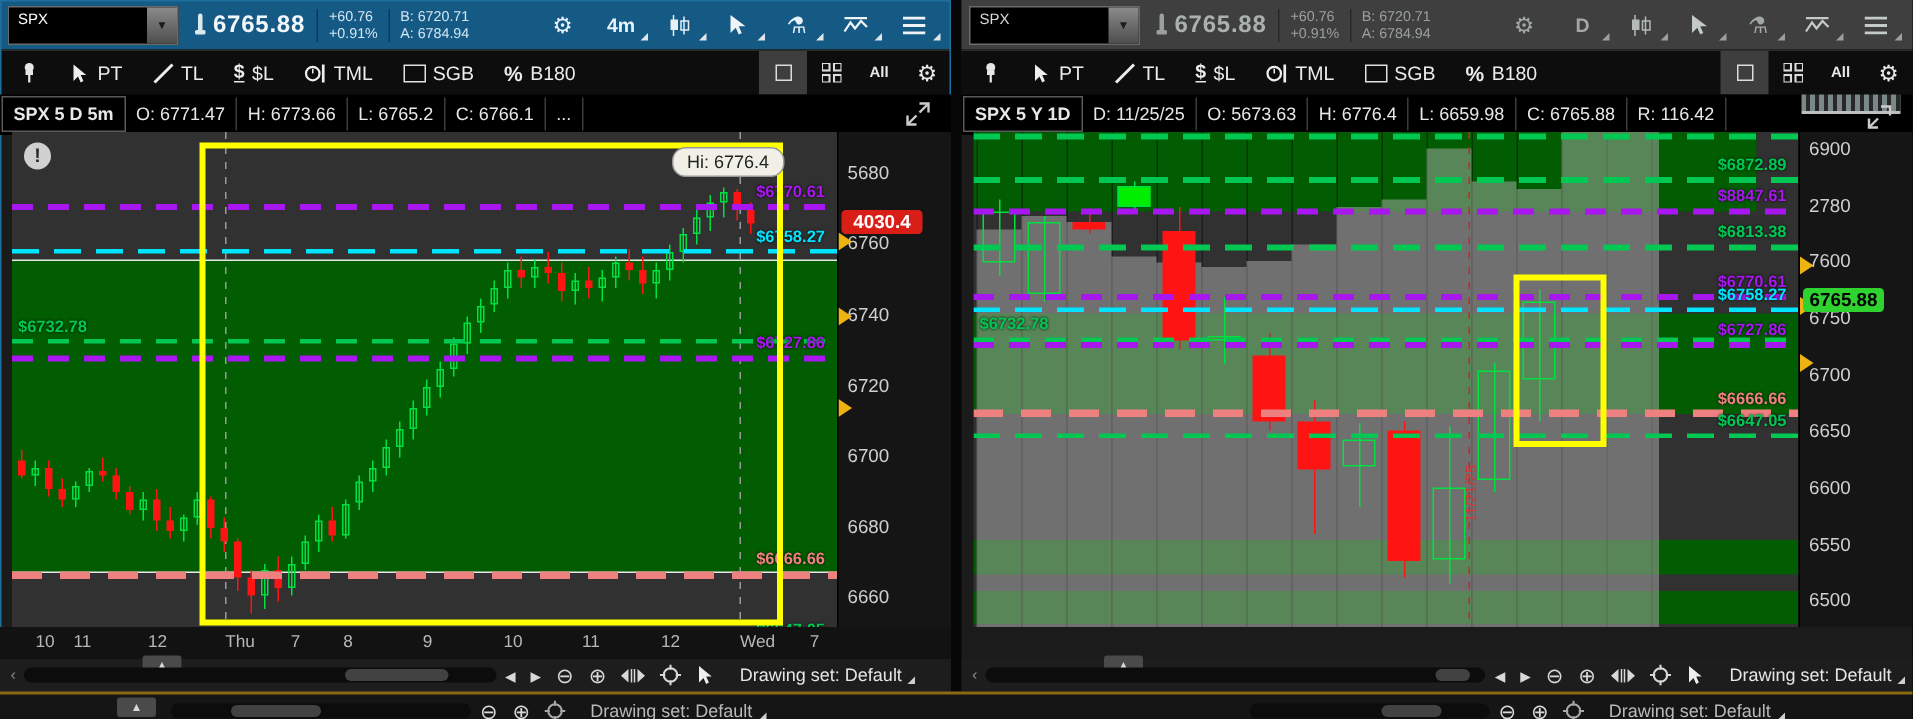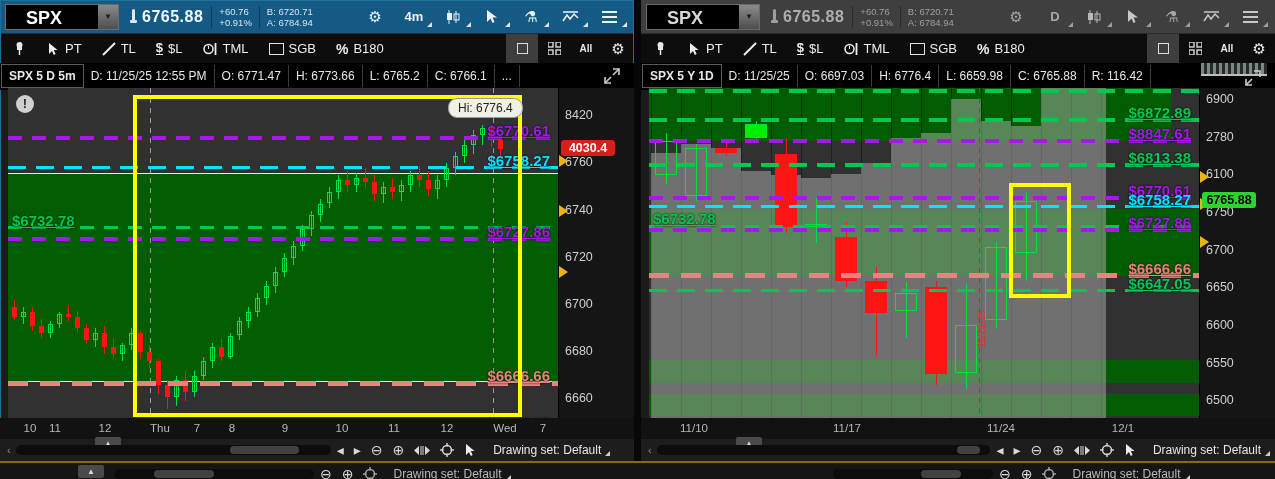--- a/index.html
+++ b/index.html
@@ -6,21 +6,21 @@
     font-family:"Liberation Sans",sans-serif;-webkit-font-smoothing:antialiased;}
   .panel{position:absolute;top:0;height:461px;width:634px;background:#1b1b1b;}
   #panelL{left:0;outline:1px solid #1e6f9e;outline-offset:-1px;}
   #panelR{left:641px;}
   .divider{position:absolute;left:634px;top:0;width:7px;height:461px;background:#070707;}
   
   .hdr{height:33px;display:flex;align-items:center;}
   #panelL .hdr{background:#155a85;color:#e8f2fa;}
   #panelR .hdr{background:#3f3f3f;color:#a2a8a8;}
   .symwrap{width:112px;height:24px;margin-left:5px;background:#000;border:1px solid #6a6a6a;display:flex;align-items:stretch;flex:0 0 auto;}
-  .symtext{flex:1;padding:3px 20px;font-size:18px;font-weight:bold;color:#fff;}
+  .symtext{flex:1;padding:3px 6px;font-size:10px;font-weight:normal;color:#fff;}
   #panelR .symtext{color:#d8d8d8;}
   .symdd{width:20px;background:linear-gradient(#8a8a8a,#4e4e4e);display:flex;align-items:center;justify-content:center;color:#1c1c1c;font-size:8px;}
   .qicon{margin:0 4px 0 10px;flex:0 0 auto;}
   .hprice{font-size:16px;font-weight:bold;letter-spacing:.5px;padding-right:8px;}
   #panelL .hprice{color:#f2f7fb;} #panelR .hprice{color:#aab0b0;}
   .h2line{font-size:9.5px;line-height:11px;padding:0 7px;border-left:1px solid rgba(0,0,0,.35);white-space:nowrap;}
   #panelL .h2line{color:#d4e6f3;} #panelR .h2line{color:#9aa0a0;}
   .hicons{margin-left:auto;display:flex;align-items:center;gap:1px;padding-right:6px;}
   .hbtn{position:relative;min-width:30px;height:26px;display:flex;align-items:center;justify-content:center;font-size:15px;padding:0 4px;}
   .hbtn.dd::after{content:"";position:absolute;right:1px;bottom:3px;width:0;height:0;border-left:5px solid transparent;border-bottom:5px solid #e0e6ea;}
@@ -48,21 +48,21 @@
   #panelR .colic{top:6px;}
   
   .plot{position:absolute;top:88px;left:8px;width:550px;height:330px;background:#313131;overflow:hidden;}
   .gutter{position:absolute;top:88px;left:558px;right:0;height:330px;background:#151515;border-left:1px solid #000;font-size:12.5px;color:#cfcfcf;overflow:hidden;}
   .xaxis{position:absolute;top:418px;left:0;right:0;height:21px;background:#121212;color:#b8b8b8;font-size:11.5px;border-bottom:1px solid #000;}
   .xaxis span{position:absolute;top:4px;transform:translateX(-50%);}
   .band,.hline,.hlabel,.vline,.col,.wick,.cbody,.tick,.marker,.badge,.ttip,.drawrect,.vlabel{position:absolute;}
   .tick{left:6px;}
   .marker{left:0;width:0;height:0;border-top:6px solid transparent;border-bottom:6px solid transparent;border-left:9px solid #eeb211;}
   .badge{left:2px;width:54px;text-align:center;font-size:12.5px;font-weight:bold;border-radius:3px;padding:1px 0;}
-  .hlabel{font-size:15px;font-weight:bold;white-space:nowrap;text-shadow:0 0 2px #000;text-decoration:underline;}
+  .hlabel{font-size:11px;font-weight:bold;white-space:nowrap;text-shadow:0 0 2px #000;}
   .ttip{background:#f0f0e6;color:#222;font-size:12px;border-radius:9px;padding:2px 9px;border:1px solid #999;white-space:nowrap;}
   .drawrect{border:4px solid #ffff00;}
   .vlabel{color:#e03030;font-size:10px;transform:rotate(-90deg);transform-origin:left top;white-space:nowrap;}
   .excl{position:absolute;left:8px;top:7px;width:18px;height:18px;border-radius:50%;background:#d0d0d0;color:#2a2a2a;font-weight:bold;font-size:13px;text-align:center;line-height:18px;}
   
   .btool{position:absolute;top:439px;left:0;right:0;height:22px;background:#1d1d1d;display:flex;align-items:center;color:#cfcfcf;font-size:13px;gap:2px;padding:0 4px;}
   .sarrow{color:#8a8a8a;font-size:11px;padding:0 3px;}
   .track{flex:1;height:10px;background:#0c0c0c;border-radius:5px;position:relative;max-width:315px;}
   .thumb{position:absolute;top:1px;height:8px;background:#424242;border-radius:4px;}
   .zicon{font-size:14px;padding:0 4px;color:#d8d8d8;}
@@ -188,21 +188,20 @@
       <span class="tile">
           <span class="alltxt">All</span>
         </span>
       <span class="tile">
           <span class="gear">⚙</span>
         </span>
     </div>
   </div>
   <div class="chstrip">
     <span class="cell title">SPX 5 D 5m</span>
-    <span class="cell">D: 11/25/25 12:55 PM</span>
     <span class="cell">O: 6771.47</span>
     <span class="cell">H: 6773.66</span>
     <span class="cell">L: 6765.2</span>
     <span class="cell">C: 6766.1</span>
     <span class="cell">...</span>
     <span class="colic">
         <svg width="20" height="18">
           <polyline points="11,2 17,2 17,8" fill="none" stroke="#ccc" stroke-width="1.6"></polyline>
           <line x1="17" y1="2" x2="11" y2="8" stroke="#ccc" stroke-width="1.6"></line>
           <polyline points="9,16 3,16 3,10" fill="none" stroke="#ccc" stroke-width="1.6"></polyline>
@@ -333,21 +332,21 @@
       <div class="hlabel" style="color: rgb(0, 200, 83); top: 123.59px; left: 4px;">$6732.78</div>
       <div class="hline" style="left: 0px; width: 550px; top: 149.187px; height: 4px; background: repeating-linear-gradient(90deg, rgb(168, 22, 240) 0px, rgb(168, 22, 240) 14px, transparent 14px, transparent 24px);"></div>
       <div class="hlabel" style="color: rgb(168, 22, 240); top: 135.187px; right: 8px;">$6727.86</div>
       <div class="hline" style="left: 0px; width: 550px; top: 292.944px; height: 5px; background: repeating-linear-gradient(90deg, rgb(239, 128, 128) 0px, rgb(239, 128, 128) 20px, transparent 20px, transparent 32px);"></div>
       <div class="hlabel" style="color: rgb(239, 128, 128); top: 279.444px; right: 8px;">$6666.66</div>
       <div class="hlabel" style="color: rgb(0, 200, 83); top: 325.668px; right: 8px;">$6647.05</div>
       <div class="drawrect" style="left: 125px; width: 381px; top: 7.07143px; height: 313.5px;"></div>
       <div class="ttip" style="left: 440px; top: 9.77143px;">Hi: 6776.4</div>
     </div>
   <div class="gutter">
-      <div class="tick" style="top: 20.2857px;">8420</div>
+      <div class="tick" style="top: 20.2857px;">5680</div>
       <div class="tick" style="top: 67.4286px;">6760</div>
       <div class="tick" style="top: 114.571px;">6740</div>
       <div class="tick" style="top: 161.714px;">6720</div>
       <div class="tick" style="top: 208.857px;">6700</div>
       <div class="tick" style="top: 256px;">6680</div>
       <div class="tick" style="top: 303.143px;">6660</div>
       <div class="marker" style="top: 67.0714px;"></div>
       <div class="marker" style="top: 116.571px;"></div>
       <div class="marker" style="top: 177.857px;"></div>
       <div class="badge" style="top: 52.05px; background: rgb(217, 30, 24); color: rgb(255, 255, 255);">4030.4</div>
@@ -515,21 +514,21 @@
           <span class="alltxt">All</span>
         </span>
       <span class="tile">
           <span class="gear">⚙</span>
         </span>
     </div>
   </div>
   <div class="chstrip">
     <span class="cell title">SPX 5 Y 1D</span>
     <span class="cell">D: 11/25/25</span>
-    <span class="cell">O: 6697.03</span>
+    <span class="cell">O: 5673.63</span>
     <span class="cell">H: 6776.4</span>
     <span class="cell">L: 6659.98</span>
     <span class="cell">C: 6765.88</span>
     <span class="cell">R: 116.42</span>
     <span class="clipw"></span>
     <span class="colic">
         <svg width="20" height="18">
           <polyline points="11,2 17,2 17,8" fill="none" stroke="#ccc" stroke-width="1.6"></polyline>
           <line x1="17" y1="2" x2="11" y2="8" stroke="#cc c" stroke-width="1.6"></line>
           <polyline points="9,16 3,16 3,10" fill="none" stroke="#ccc" stroke-width="1.6"></polyline>
@@ -618,38 +617,32 @@
       <div class="hlabel" style="color: rgb(168, 22, 240); top: 125.749px; right: 8px;">$6727.86</div>
       <div class="hline" style="left: 0px; width: 550px; top: 185.359px; height: 5px; background: repeating-linear-gradient(90deg, rgb(239, 128, 128) 0px, rgb(239, 128, 128) 20px, transparent 20px, transparent 32px);"></div>
       <div class="hlabel" style="color: rgb(239, 128, 128); top: 171.859px; right: 8px;">$6666.66</div>
       <div class="hline" style="left: 0px; width: 550px; top: 201.134px; height: 3px; background: repeating-linear-gradient(90deg, rgb(0, 200, 83) 0px, rgb(0, 200, 83) 18px, transparent 18px, transparent 28px);"></div>
       <div class="hlabel" style="color: rgb(0, 200, 83); top: 186.634px; right: 8px;">$6647.05</div>
       <div class="drawrect" style="left: 360px; width: 54px; top: 94.9315px; height: 106.986px;"></div>
     </div>
   <div class="gutter">
       <div class="tick" style="top: 4.05479px;">6900</div>
       <div class="tick" style="top: 41.726px;">2780</div>
-      <div class="tick" style="top: 79.3973px;">6100</div>
+      <div class="tick" style="top: 79.3973px;">7600</div>
       <div class="tick" style="top: 117.068px;">6750</div>
       <div class="tick" style="top: 154.74px;">6700</div>
       <div class="tick" style="top: 192.411px;">6650</div>
       <div class="tick" style="top: 230.082px;">6600</div>
       <div class="tick" style="top: 267.753px;">6550</div>
       <div class="tick" style="top: 305.425px;">6500</div>
       <div class="marker" style="top: 82.9041px;"></div>
       <div class="marker" style="top: 110.027px;"></div>
       <div class="marker" style="top: 147.699px;"></div>
       <div class="badge" style="top: 104.104px; background: rgb(47, 211, 47); color: rgb(0, 0, 0);">6765.88</div>
     </div>
-  <div class="xaxis">
-      <span style="left: 53px;">11/10</span>
-      <span style="left: 206px;">11/17</span>
-      <span style="left: 360px;">11/24</span>
-      <span style="left: 482px;">12/1</span>
-    </div>
   <div class="btool">
     <span class="ctab" style="left:95px;">▲</span>
     <span class="sarrow">‹</span>
     <span class="track" style="max-width:365px;">
         <span class="thumb" style="left:90%;width:7%;"></span>
       </span>
     <span class="zicon">◂</span>
     <span class="zicon">▸</span>
     <span class="zicon">⊖</span>
     <span class="zicon">⊕</span>

